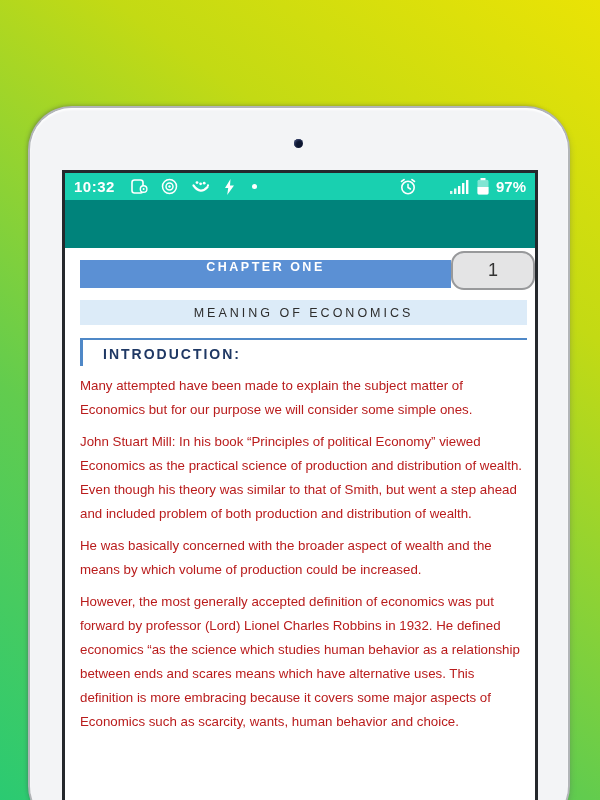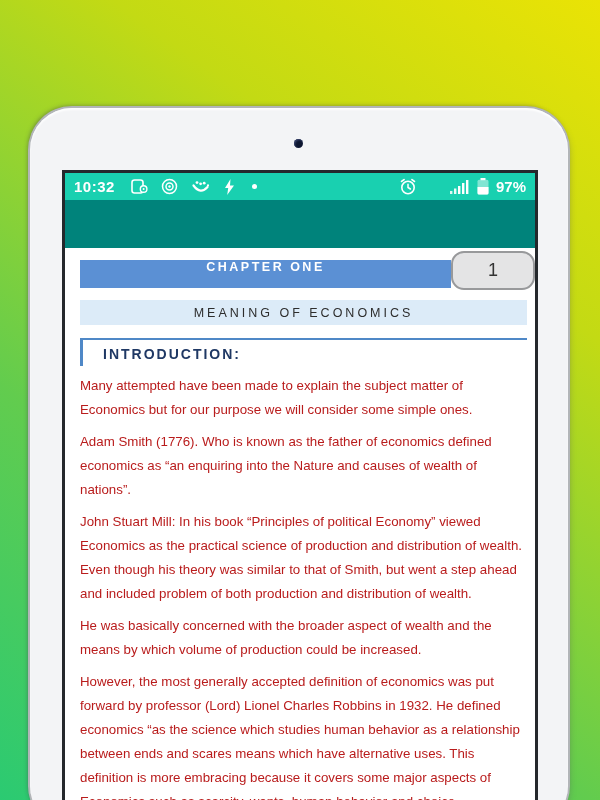--- a/index.html
+++ b/index.html
@@ -128,21 +128,20 @@
 
         <div class="section-bar">
           <span>MEANING OF ECONOMICS</span>
         </div>
 
         <div class="intro-heading">
           <span>INTRODUCTION:</span>
         </div>
 
         <p class="para">Many attempted have been made to explain the subject matter of Economics but for our purpose we will consider some simple ones.</p>
-        <p class="para">Adam Smith (1776). Who is known as the father of economics defined economics as “an enquiring into the Nature and causes of wealth of nations”.</p>
         <p class="para">John Stuart Mill: In his book “Principles of political Economy” viewed Economics as the practical science of production and distribution of wealth. Even though his theory was similar to that of Smith, but went a step ahead and included problem of both production and distribution of wealth.</p>
         <p class="para">He was basically concerned with the broader aspect of wealth and the means by which volume of production could be increased.</p>
         <p class="para">However, the most generally accepted definition of economics was put forward by professor (Lord) Lionel Charles Robbins in 1932. He defined economics “as the science which studies human behavior as a relationship between ends and scares means which have alternative uses. This definition is more embracing because it covers some major aspects of Economics such as scarcity, wants, human behavior and choice.</p>
       </div>
 
     </div>
   </div>
 </div>
 
 </body></html>

